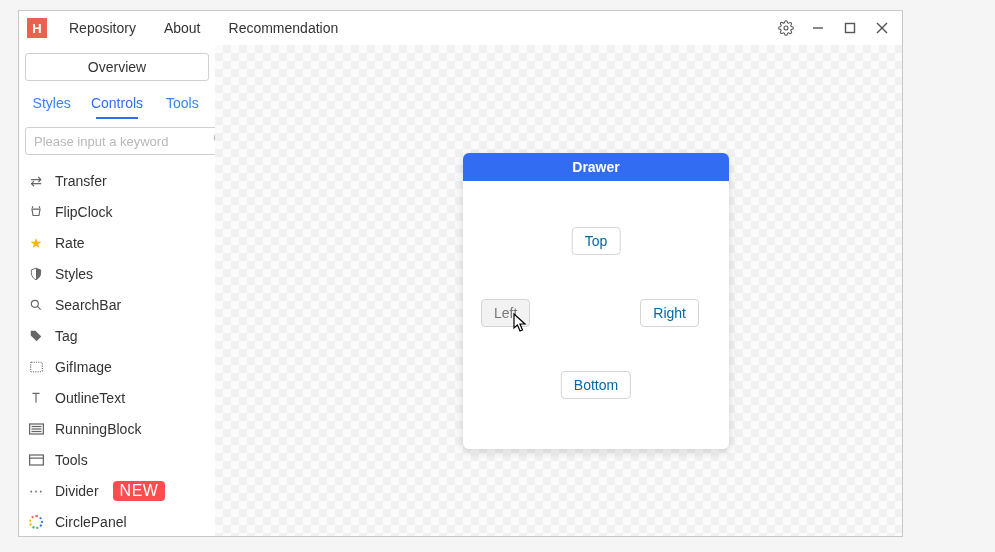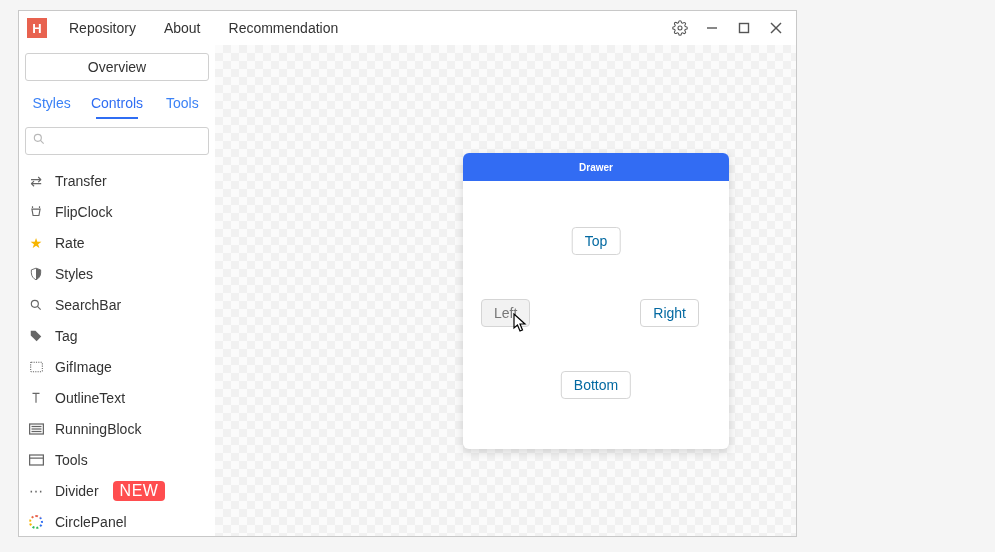--- a/index.html
+++ b/index.html
@@ -7,21 +7,21 @@
   body {
     width: 995px;
     height: 552px;
     background: #f5f5f5;
     position: relative;
     overflow: hidden;
   }
   .window {
     position:absolute;
     left:18px; top:10px;
-    width:779px; height:527px;
+    width:885px; height:527px;
     background:#fff;
     border:1px solid #c8c8c8;
     display:flex;
     flex-direction:column;
   }
   
   .menubar {
     height:34px;
     display:flex;
     align-items:center;
@@ -189,21 +189,21 @@
     left:248px; top:108px;
     width:266px; height:296px;
     background:#fff;
     border-radius:6px;
     box-shadow:0 3px 10px rgba(0,0,0,0.15);
     overflow:hidden;
   }
   .panel-header {
     background:#326cf3;
     color:#fff;
-    font-size:10px;
+    font-size:14px;
     font-weight:600;
     height:28px;
     display:flex;
     align-items:center;
     justify-content:center;
   }
   .panel-body {
     position:relative;
     height:calc(100% - 28px);
   }
@@ -289,20 +289,21 @@
       <div class="overview-btn">Overview</div>
 
       <div class="tabs">
         <div class="tab">Styles</div>
         <div class="tab active">Controls</div>
         <div class="tab">Tools</div>
       </div>
 
       <div class="search-row">
         <div class="search-box">
+          <input placeholder="Please input a keyword" style="">
           <span class="search-icon">
             <svg width="14" height="14" viewBox="0 0 24 24" fill="none" stroke="currentColor" stroke-width="2">
                 <circle cx="10" cy="10" r="6"></circle>
                 <line x1="20" y1="20" x2="14.5" y2="14.5"></line>
               </svg>
           </span>
         </div>
 
       </div>
 

